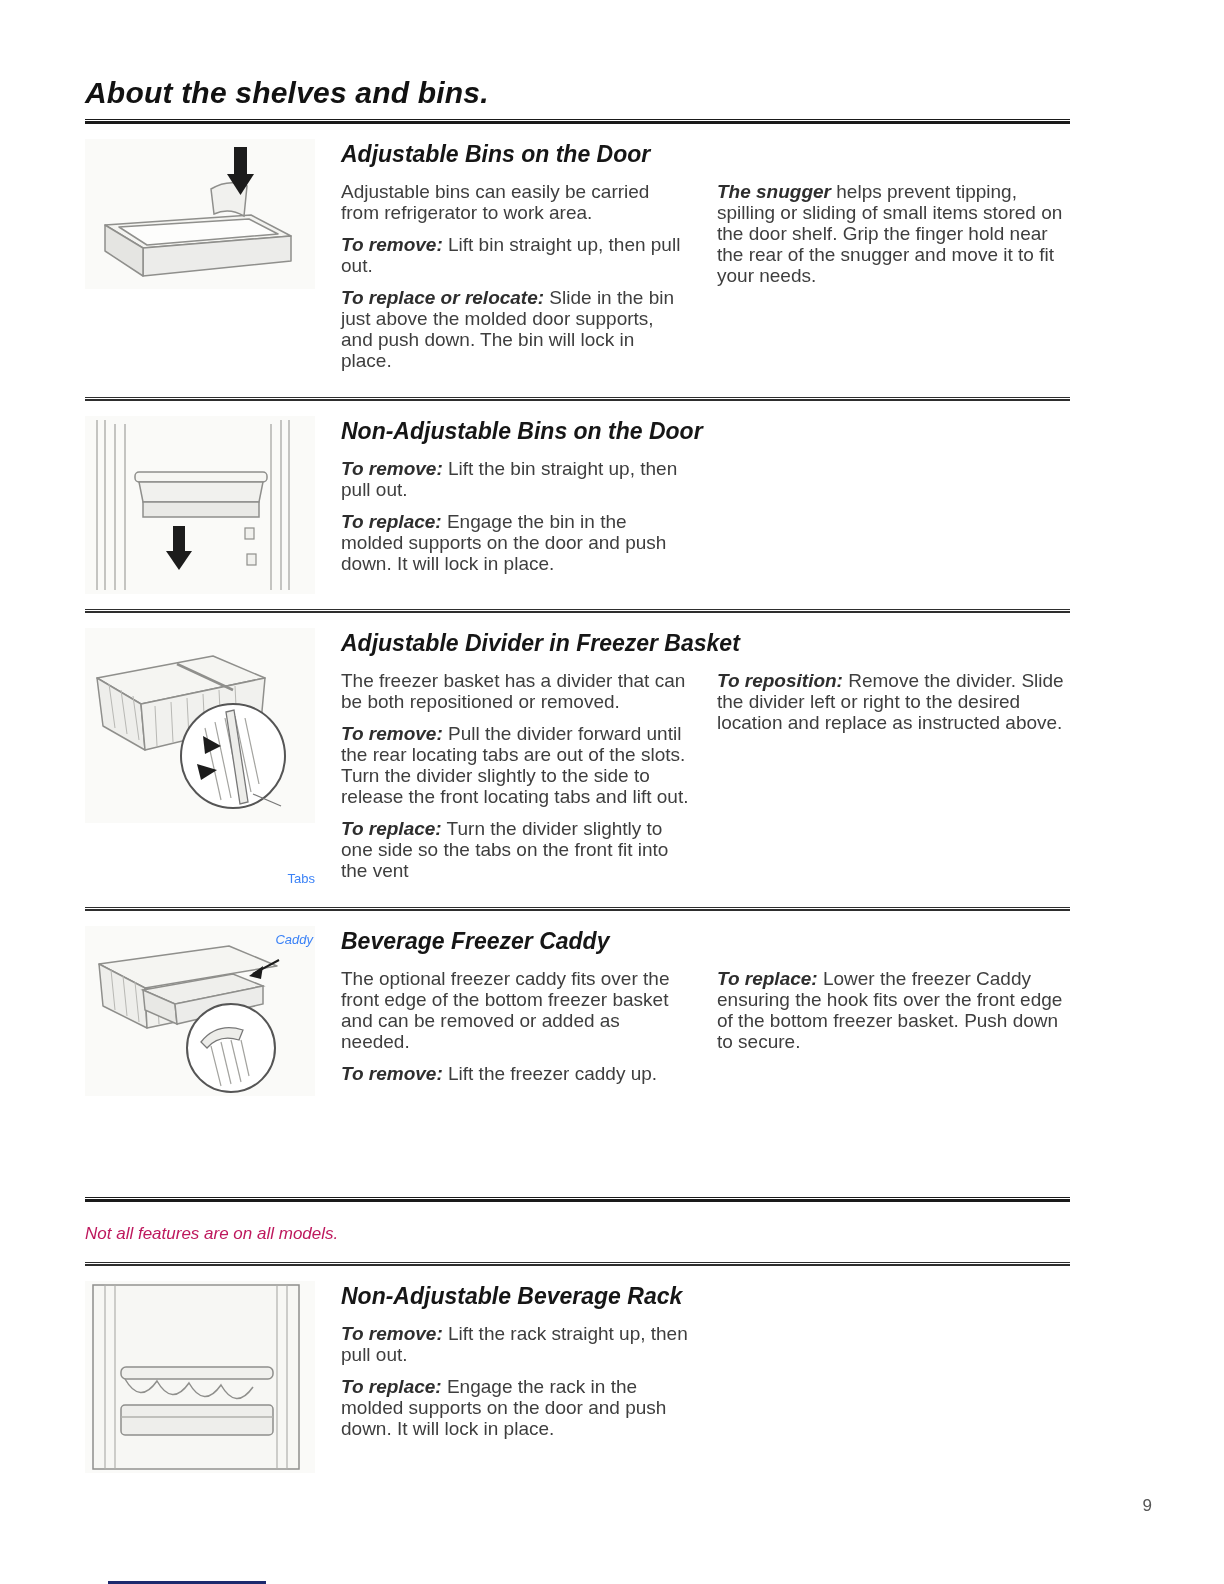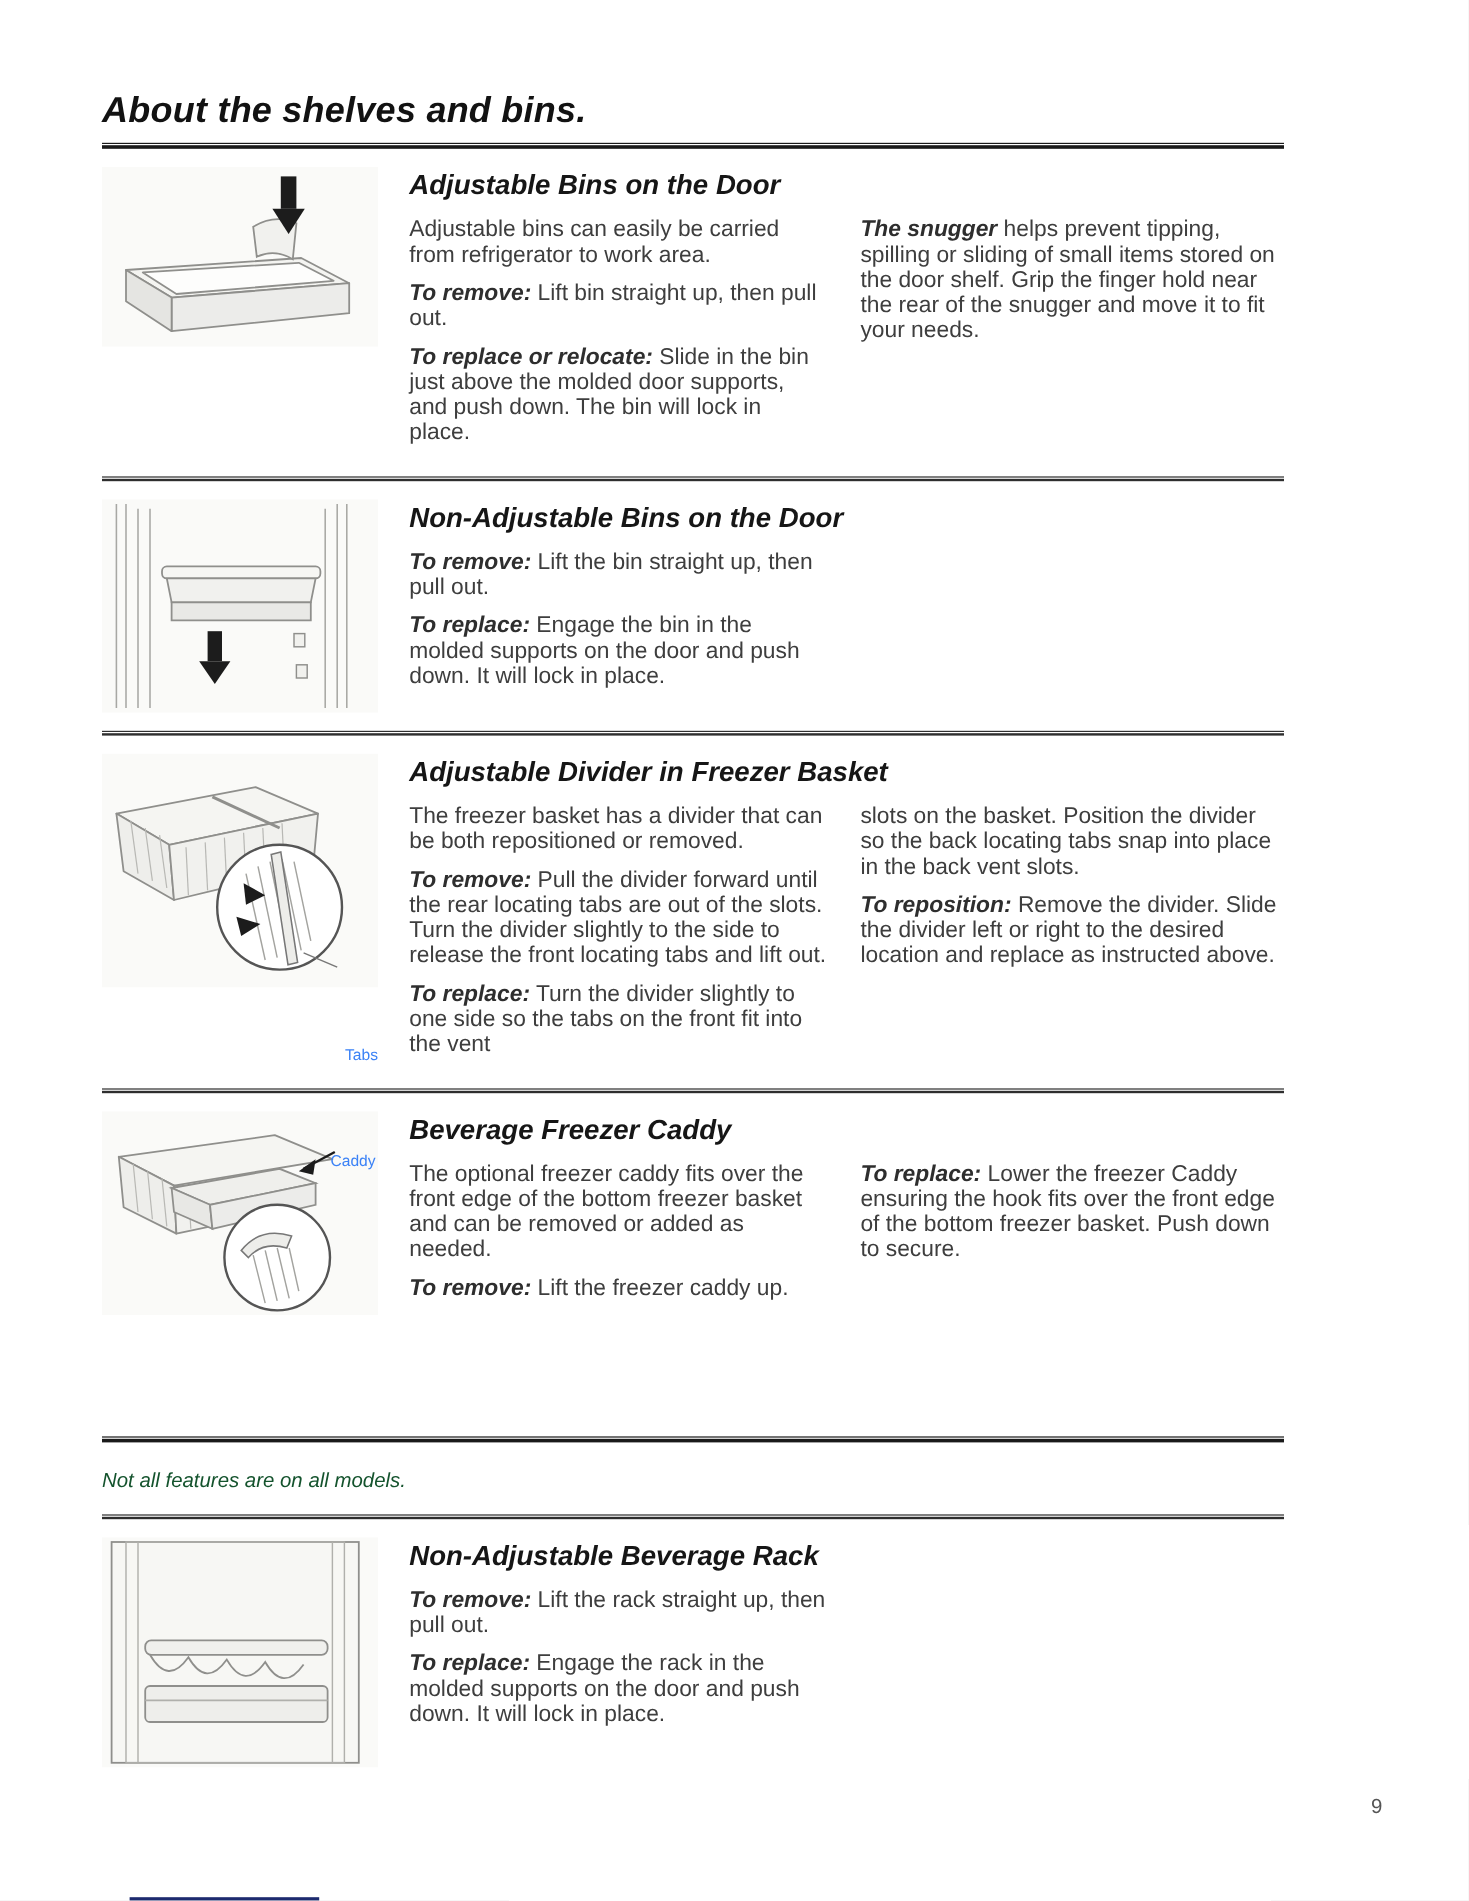--- a/index.html
+++ b/index.html
@@ -41,21 +41,21 @@
     margin-right: 24px;
     position: relative;
   }
   .fig svg { display: block; }
   .fig-label {
     position: absolute;
     font-size: 13px;
     color: #3b82f6;
   }
   .fig-label.tabs { right: 2px; bottom: 6px; }
-  .fig-label.caddy { right: 4px; top: 34px; }
+  .fig-label.caddy { right: 4px; top: 6px; font-style: italic; }
   .sec-body { flex: 1; min-width: 0; }
   .sec-title {
     margin: 2px 0 13px 0;
     font-size: 23px;
     font-weight: bold;
     font-style: italic;
     color: #161616;
   }
   .cols {
     display: grid;
@@ -67,21 +67,21 @@
     font-size: 19px;
     line-height: 21px;
     color: #3e3e3e;
   }
   .lead { font-weight: bold; font-style: italic; color: #2e2e2e; }
   .features-heading-block { margin-top: 86px; }
   .features-note {
     margin: 22px 0 18px 0;
     font-size: 17px;
     font-style: italic;
-    color: #14532d;
+    color: #be185d;
   }
   .page-number {
     position: absolute;
     top: 1496px;
     right: 72px;
     font-size: 17px;
     color: #555555;
   }
   .scan-mark {
     position: absolute;
@@ -216,21 +216,20 @@
     </div>
     <div class="sec-body">
       <h2 class="sec-title">Adjustable Divider in Freezer Basket</h2>
       <div class="cols">
         <div class="col">
           <p class="para"><span>The freezer basket has a divider that can be both repositioned or removed.</span></p>
           <p class="para"><em class="lead">To remove:</em><span> Pull the divider forward until the rear locating tabs are out of the slots. Turn the divider slightly to the side to release the front locating tabs and lift out.</span></p>
           <p class="para"><em class="lead">To replace:</em><span> Turn the divider slightly to one side so the tabs on the front fit into the vent</span></p>
         </div>
         <div class="col">
-          <p class="para"><span>slots on the basket. Position the divider so the back locating tabs snap into place in the back vent slots.</span></p>
           <p class="para"><em class="lead">To reposition:</em><span> Remove the divider. Slide the divider left or right to the desired location and replace as instructed above.</span></p>
         </div>
       </div>
     </div>
   </div>
 
   <div class="rule"></div>
 
   <div class="sec">
     <div class="fig">

